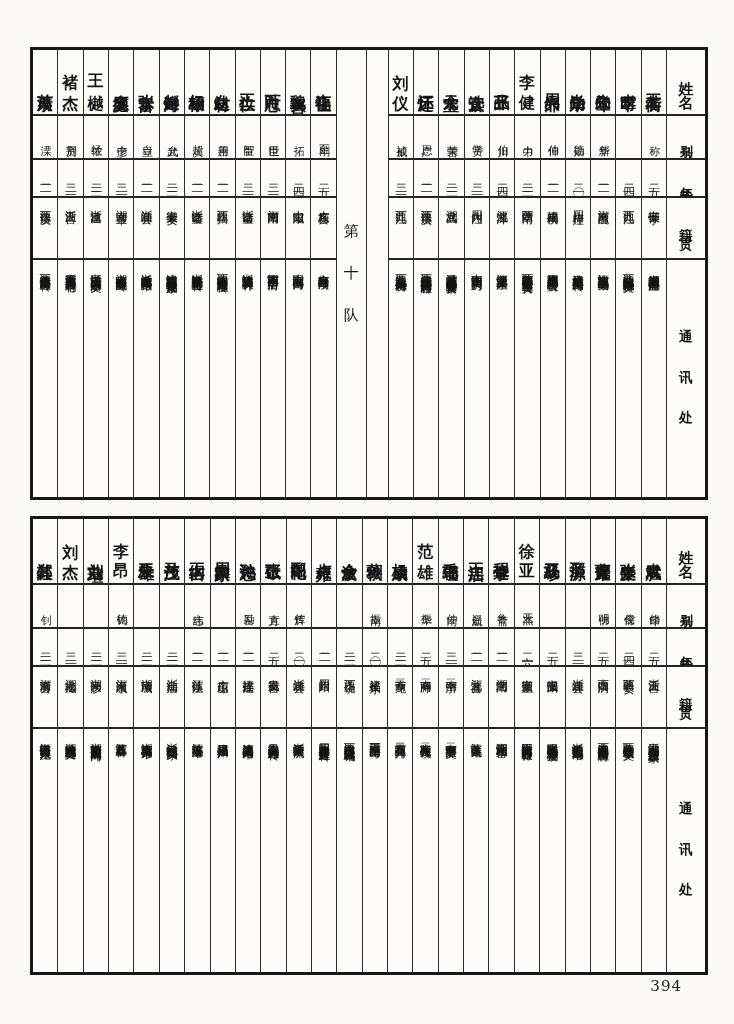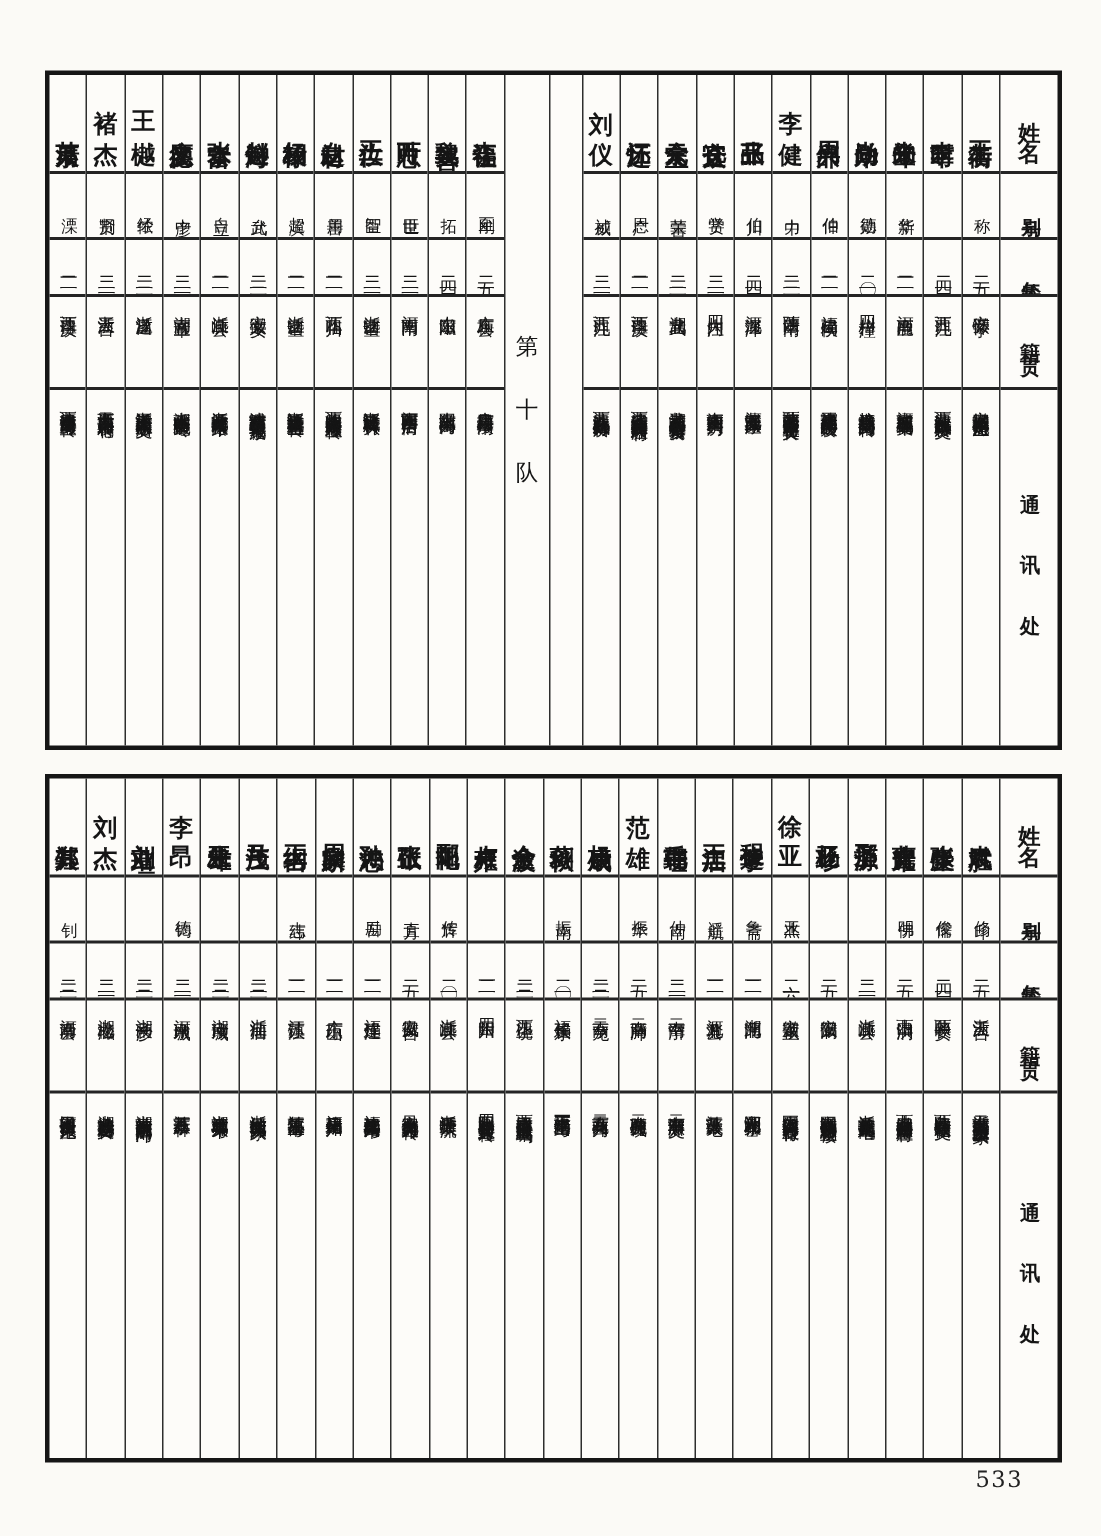--- a/index.html
+++ b/index.html
@@ -919,14 +919,14 @@
         </div>
         <div class="cell c-native">
           <span class="vt t-native">河南滑县</span>
         </div>
         <div class="cell c-contact">
           <span class="vt t-contact">河南道口镇青冈集大范庄</span>
         </div>
       </div>
     </section>
 
-  <div class="page-number">533</div>
+  <div class="page-number">394</div>
 </div>
 
 </body></html>

